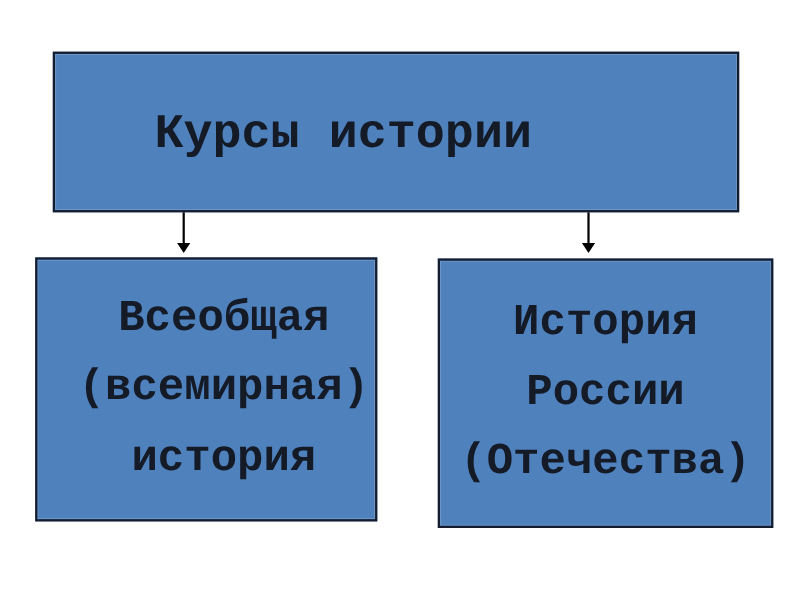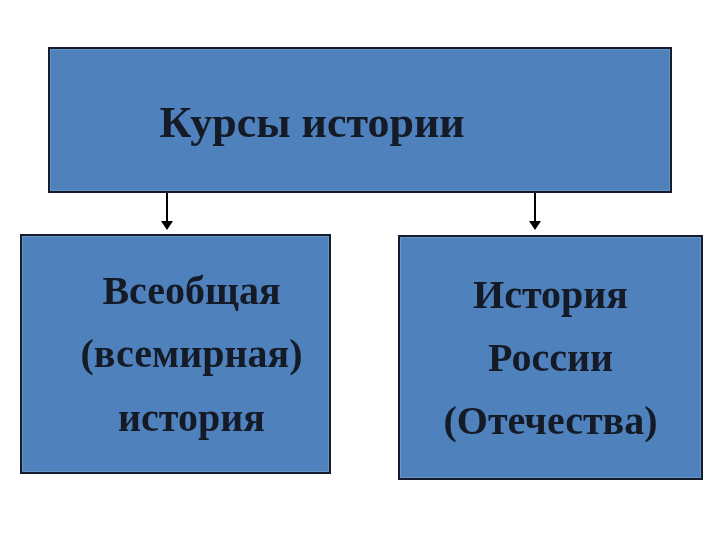--- a/index.html
+++ b/index.html
@@ -6,21 +6,21 @@
     margin: 0;
     padding: 0;
     background: #ffffff;
   }
   .slide {
     position: relative;
     width: 720px;
     height: 540px;
     background: #ffffff;
     overflow: hidden;
-    font-family: Liberation Serif, serif;
+    font-family: Liberation Mono, monospace;
   }
   .box {
     position: absolute;
     background: #4f81bd;
     border: 2px solid #141c2e;
     box-sizing: border-box;
     display: flex;
     align-items: center;
     justify-content: center;
     box-shadow: inset 0 0 0 1px #6b94c4;
@@ -37,21 +37,21 @@
     width: 624px;
     height: 146px;
   }
   .root-box .box-label {
     font-size: 44px;
     line-height: 1.1;
     padding-right: 96px;
     padding-top: 6px;
   }
   .child-box-left {
-    left: 20px;
+    left: 32px;
     top: 234px;
     width: 311px;
     height: 240px;
     padding-left: 32px;
   }
   .child-box-right {
     left: 398px;
     top: 235px;
     width: 305px;
     height: 245px;

